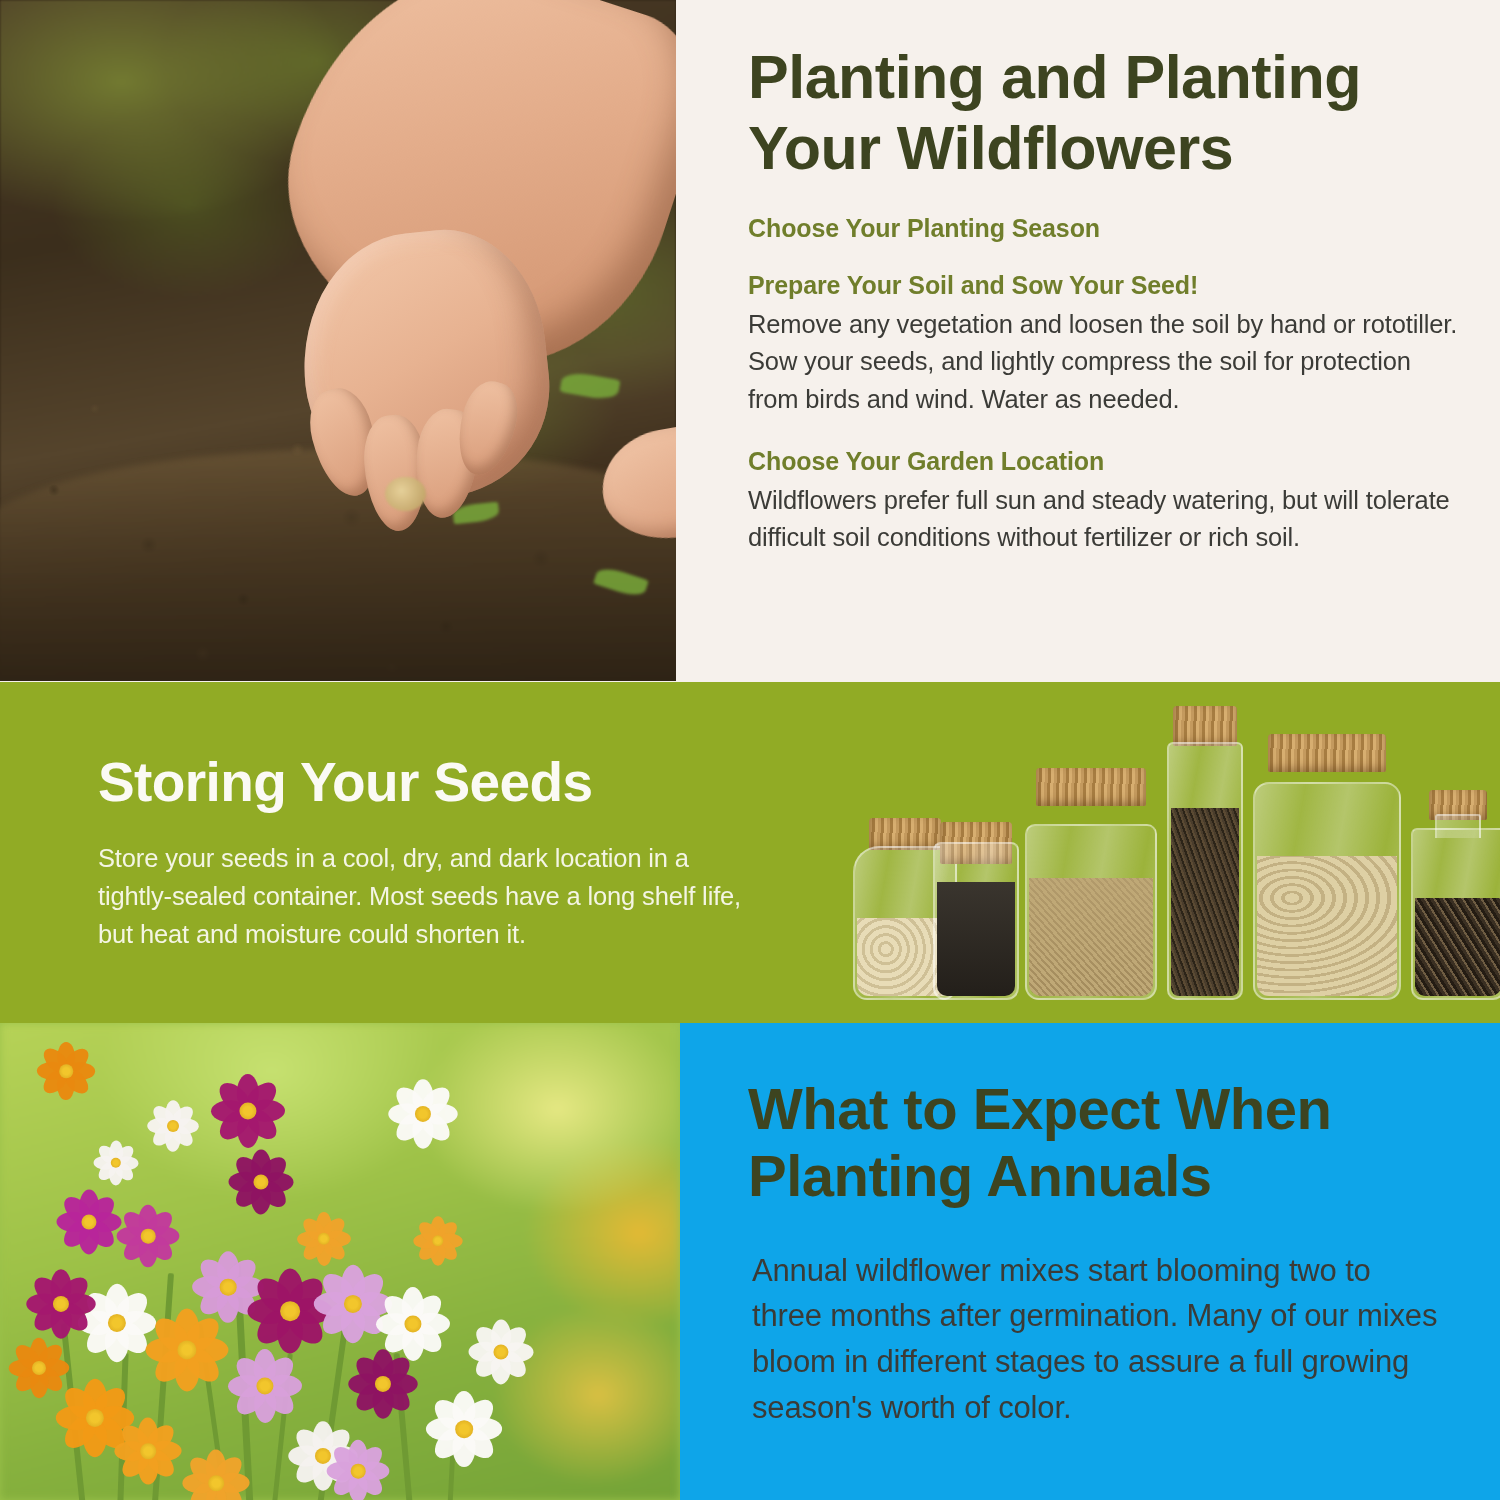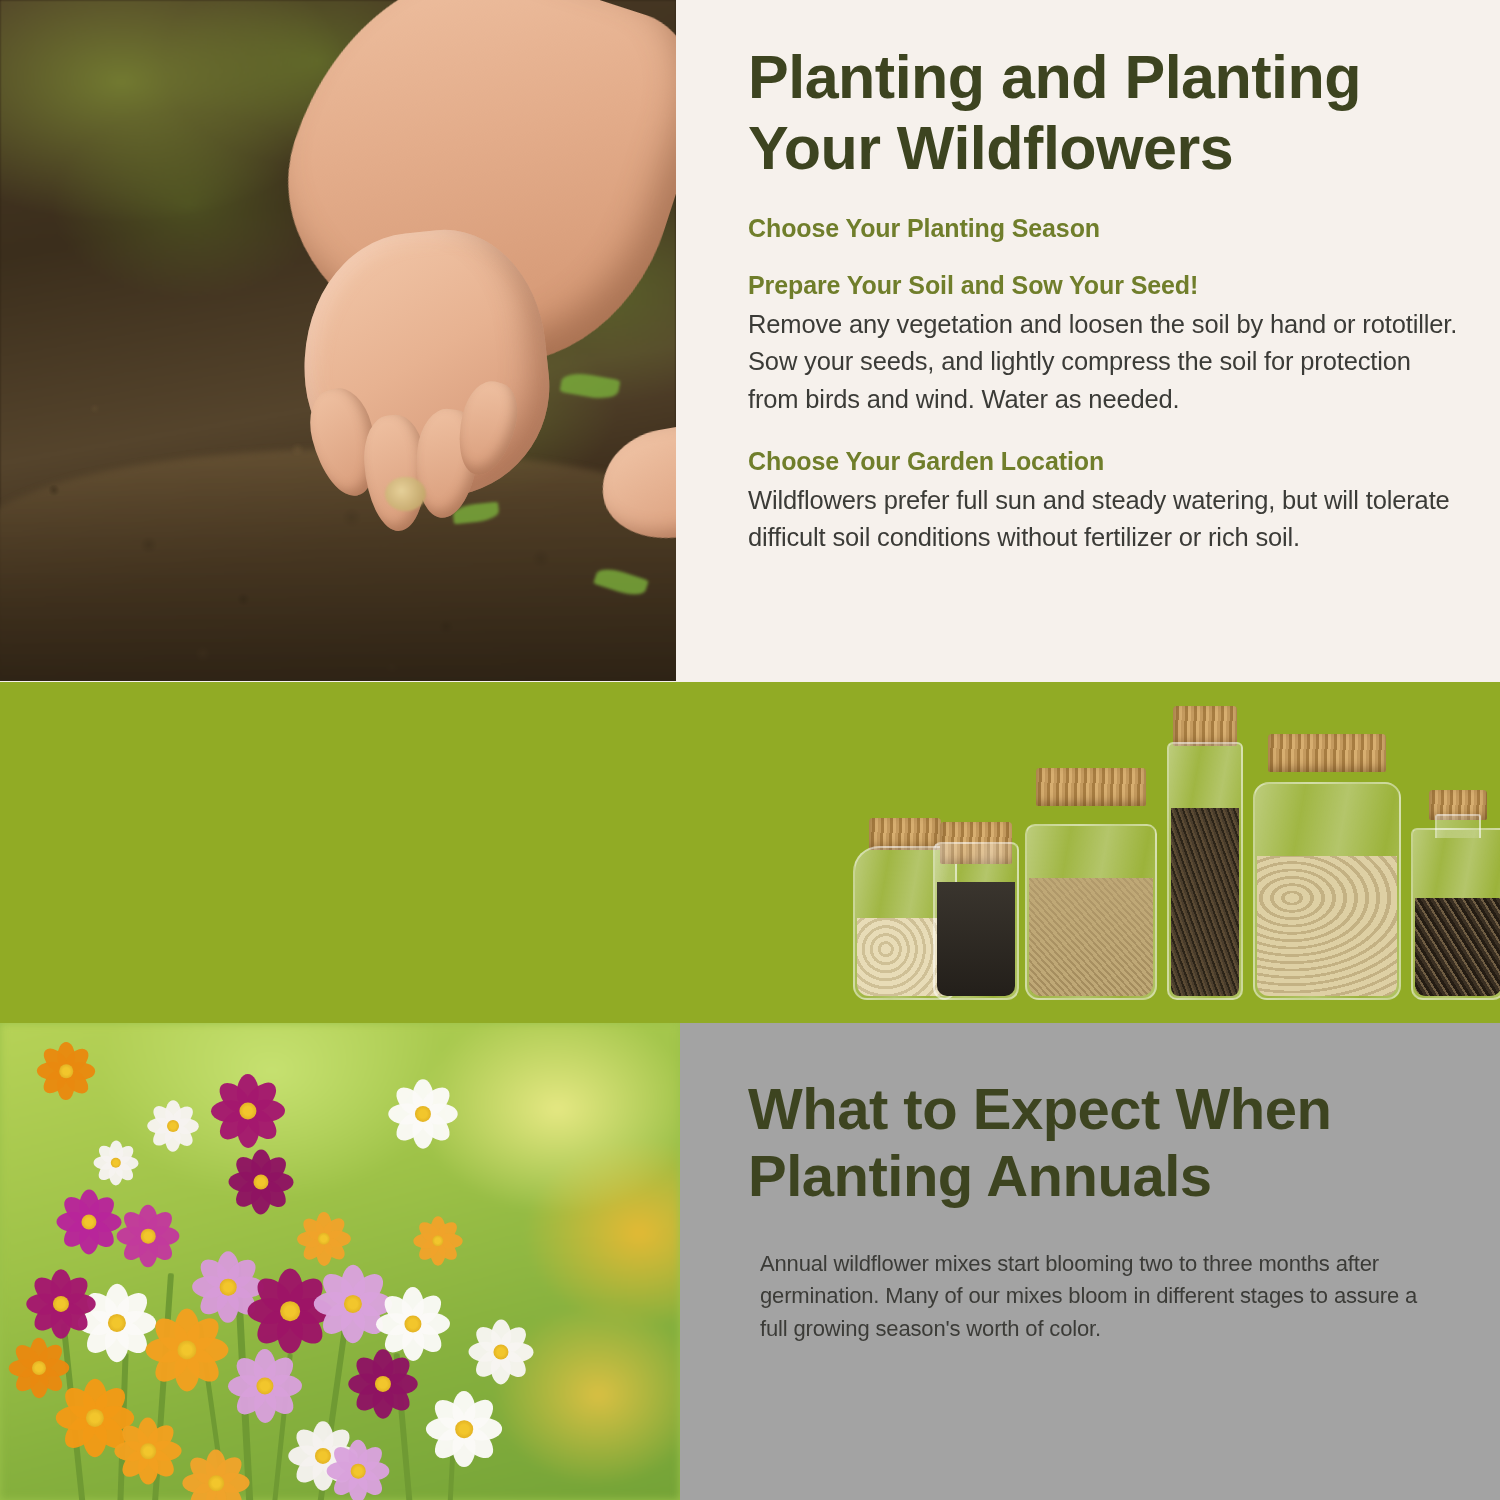--- a/index.html
+++ b/index.html
@@ -133,42 +133,42 @@
                  linear-gradient(#ddcfa2,#c0ae80);}
   .j5 .cork{top:-16px;width:118px;height:38px;}
   .j6{left:566px;width:94px;height:208px;}
   .j6 .glass{height:172px;border-radius:6px 6px 12px 12px;}
   .j6 .fill{height:98px;border-radius:0 0 10px 10px;
       background:repeating-linear-gradient(58deg,#3a2f22 0 3px,#6e5c42 3px 5px,#241c13 5px 8px);}
   .j6 .neck{top:22px;width:46px;height:24px;border-radius:3px 3px 0 0;}
   .j6 .cork{top:-2px;width:58px;height:30px;}
 
   
-  .sec-bot{position:absolute;left:0;top:1023px;width:1500px;height:477px;background:#a3a3a3;}
+  .sec-bot{position:absolute;left:0;top:1023px;width:1500px;height:477px;background:#0ea5e9;}
   .photo-flowers{position:absolute;left:0;top:0;width:680px;height:477px;overflow:hidden;
       background:#9bc24a;}
   .fl-bg{position:absolute;inset:0;
       background:
         radial-gradient(ellipse 200px 150px at 82% 18%, rgba(252,244,150,.75), transparent 70%),
         radial-gradient(ellipse 170px 140px at 94% 44%, rgba(255,186,48,.75), transparent 68%),
         radial-gradient(ellipse 150px 130px at 88% 78%, rgba(255,200,70,.7), transparent 70%),
         radial-gradient(ellipse 240px 180px at 40% 10%, rgba(205,230,120,.8), transparent 72%),
         linear-gradient(165deg,#b6d257 0%,#9ec248 38%,#87b13e 68%,#74a337 100%);
       filter:blur(4px);}
   .stem{position:absolute;background:#6f9a33;border-radius:2px;filter:blur(.7px);}
   .petalset{position:absolute;}
   .p{position:absolute;left:50%;top:50%;border-radius:52% 52% 46% 46%/62% 62% 38% 38%;
       transform-origin:50% 100%;}
   .core{position:absolute;left:50%;top:50%;transform:translate(-50%,-50%);
       border-radius:50%;background:radial-gradient(circle,#f2c62c 35%,#d7a31c 100%);}
 
   .txt-bot{position:absolute;left:748px;top:0;width:752px;height:477px;padding-top:52px;box-sizing:border-box;}
   .h3{font-size:58px;line-height:1.16;font-weight:bold;color:#3d4420;margin:0 0 38px 0;
       letter-spacing:-.5px;max-width:680px;}
-  .bot-body{font-size:22px;line-height:1.48;color:#3b3b37;margin:12px;max-width:690px;letter-spacing:-.15px;}
+  .bot-body{font-size:31px;line-height:1.48;color:#3b3b37;margin:4px;max-width:690px;letter-spacing:-.15px;}
 </style>
 </head>
 <body>
 
 <div class="page">
 
   <div class="sec-top">
 
     <div class="photo-soil">
       <div class="soil-bg"></div>
@@ -201,20 +201,24 @@
       </div>
 
       <div class="blk">
         <p class="sub">Choose Your Garden Location</p>
         <p class="body">Wildflowers prefer full sun and steady watering, but will tolerate difficult soil conditions without fertilizer or rich soil.</p>
       </div>
     </div>
   </div>
 
   <div class="sec-green">
+    <div class="green-txt">
+      <h2 class="h2">Storing Your Seeds</h2>
+      <p class="green-body">Store your seeds in a cool, dry, and dark location in a tightly-sealed container. Most seeds have a long shelf life, but heat and moisture could shorten it.</p>
+    </div>
 
     <div class="jars">
       <div class="jar j1">
         <div class="cork"></div>
         <div class="glass">
             <div class="fill"></div>
           </div>
       </div>
       <div class="jar j2">
         <div class="cork"></div>

